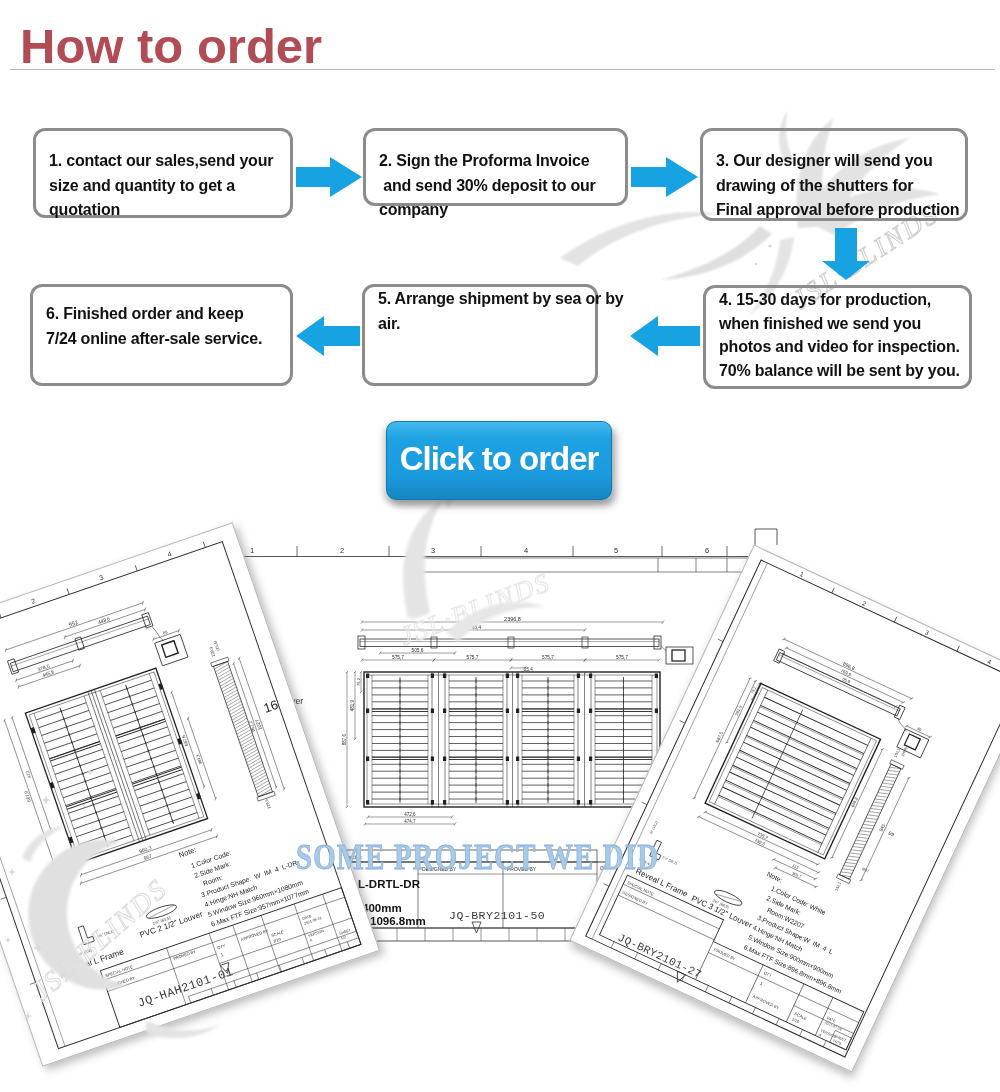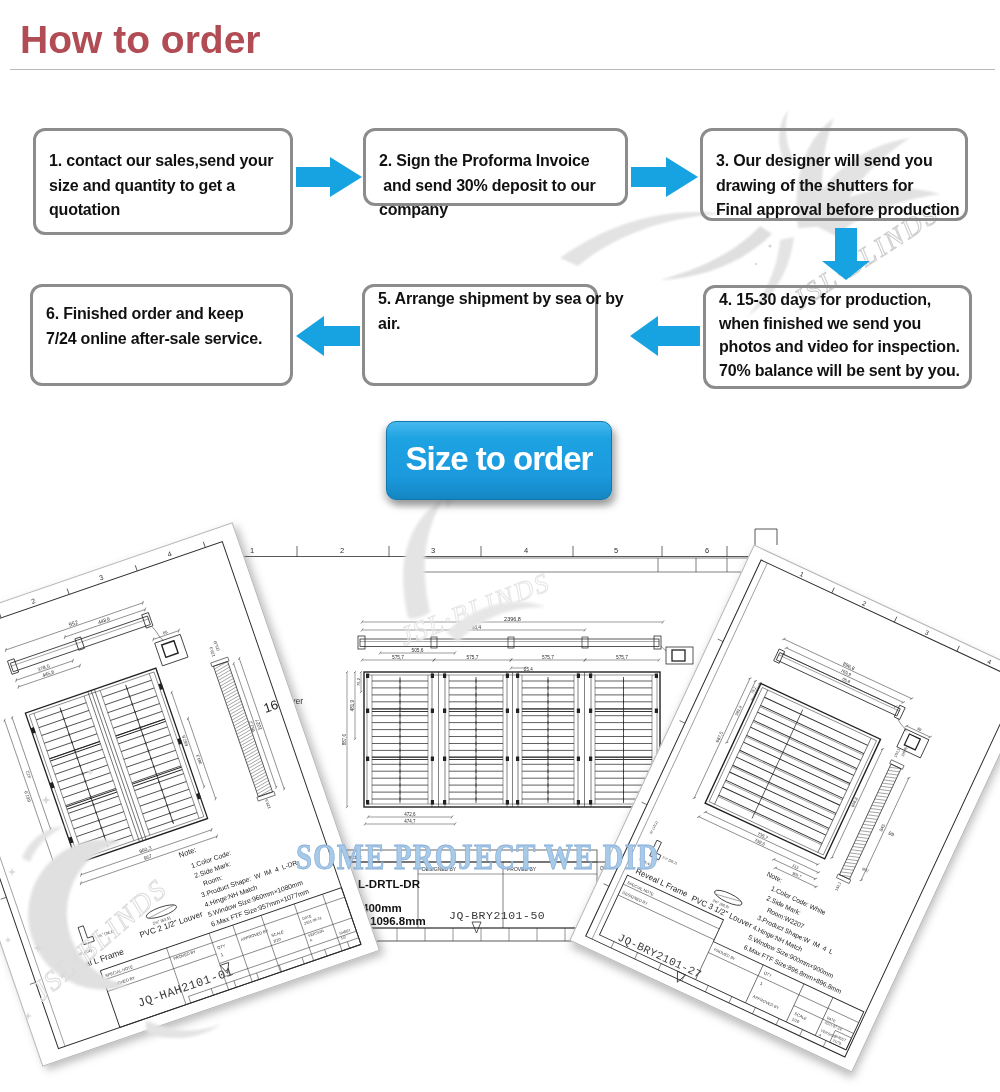--- a/index.html
+++ b/index.html
@@ -1,17 +1,17 @@
 <!DOCTYPE html>
 <html><head><meta charset="utf-8">
 <style>
 html,body{margin:0;padding:0}
 body{width:1000px;height:1092px;position:relative;overflow:hidden;background:#fff;
  font-family:"Liberation Sans",sans-serif}
-.title{position:absolute;left:20px;top:18px;font-size:39px;font-weight:bold;color:#b14c55;letter-spacing:0}
+.title{position:absolute;left:20px;top:18px;font-size:49px;font-weight:bold;color:#b14c55;letter-spacing:0}
 .hr{position:absolute;left:10px;top:69px;width:985px;height:1px;background:#b9b9b9}
 .box{position:absolute;box-sizing:border-box;border:3px solid #8c8c8c;border-radius:12px;
  background:transparent;font-size:16px;font-weight:bold;color:#111;line-height:24.5px;white-space:nowrap;overflow:visible;
  padding-left:13px;padding-right:2px;letter-spacing:-0.2px;z-index:3}
 .btn{position:absolute;left:386px;top:421px;width:224px;height:77px;border-radius:10px;
  background:linear-gradient(#47b9ee 0%,#1da2e2 22%,#1b9ade 70%,#1486c2 100%);
  border:1px solid #1178ad;box-shadow:4px 6px 7px rgba(110,110,110,0.55),-3px 4px 6px rgba(140,140,140,0.4);
  color:#fff;font-size:33px;font-weight:bold;text-align:center;line-height:73px;letter-spacing:-1px;white-space:nowrap;z-index:6}
 .page{position:absolute;background:#fff;border:1px solid #b5b5b5;
  box-shadow:3px 5px 9px rgba(110,110,110,0.45)}
@@ -35,35 +35,35 @@
 <path d="M 772 234 C 744 262 704 278 660 280 C 704 268 738 250 760 226 Z" fill="#dfdfdf"></path>
 <path d="M 794 237 C 790 270 774 298 748 316 C 766 294 778 266 780 240 Z" fill="#e4e4e4"></path>
 <path d="M 560 258 C 610 222 668 206 724 214 C 670 216 616 234 578 266 Z" fill="#e3e3e3"></path>
 </g>
 <circle cx="770" cy="246" r="1.6" fill="#d6d6d6"></circle>
 <circle cx="756" cy="264" r="1.2" fill="#dadada"></circle>
 <circle cx="722" cy="206" r="1.4" fill="#dadada"></circle>
 <circle cx="744" cy="286" r="1.2" fill="#dadada"></circle>
 <text x="800" y="310" font-size="27" font-family="Liberation Serif,serif" font-style="italic" fill="none" stroke="#cfcfcf" stroke-width="1.1" letter-spacing="3" transform="rotate(-33 800 310)">JSL·BLINDS</text>
 </svg>
-<div class="box" style="left:33px;top:128px;width:260px;height:107px;padding-top:18px;">1. contact our sales,send your<br>size and quantity to get a<br>quotation</div>
+<div class="box" style="left:33px;top:128px;width:260px;height:90px;padding-top:18px;">1. contact our sales,send your<br>size and quantity to get a<br>quotation</div>
 <div class="box" style="left:363px;top:128px;width:265px;height:78px;padding-top:18px;">2. Sign the Proforma Invoice<br>&nbsp;and send 30% deposit to our<br>company</div>
 <div class="box" style="left:700px;top:128px;width:268px;height:93px;padding-top:18px;">3. Our designer will send you<br>drawing of the shutters for<br>Final approval before production</div>
 <div class="box" style="left:703px;top:285px;width:269px;height:104px;line-height:23.5px;">4. 15-30 days for production,<br>when finished we send you<br>photos and video for inspection.<br>70% balance will be sent by you.</div>
 <div class="box" style="left:362px;top:284px;width:236px;height:102px;">5. Arrange shipment by sea or by<br>air.</div>
 <div class="box" style="left:30px;top:284px;width:263px;height:102px;padding-top:15px;">6. Finished order and keep<br>7/24 online after-sale service.</div>
 
 <svg class="lay" style="z-index:4" width="1000" height="420" viewBox="0 0 1000 420">
     <polygon points="296,167 330,167 330,157 362,177 330,197 330,187 296,187" fill="#17a3e1"></polygon>
     <polygon points="631,167 666,167 666,157 698,177 666,197 666,187 631,187" fill="#17a3e1"></polygon>
     <polygon points="835,228 835,261 822,261 846,280 870,261 857,261 857,228" fill="#17a3e1"></polygon>
     <polygon points="700,326 658,326 658,316 630,336 658,356 658,346 700,346" fill="#17a3e1"></polygon>
     <polygon points="360,326 324,326 324,316 296,336 324,356 324,346 360,346" fill="#17a3e1"></polygon>
   </svg>
-<div class="btn">Size to order</div>
+<div class="btn">Click to order</div>
 
 <div class="page" style="left:225px;top:520px;width:560px;height:428px;z-index:1;border:none;box-shadow:none">
 <svg width="560" height="428" viewBox="0 0 560 428">
       <line x1="8" y1="36.5" x2="550" y2="36.5" stroke="#2d2d2d" stroke-width="0.8"></line>
       <line x1="72" y1="26" x2="72" y2="37" stroke="#2d2d2d" stroke-width="0.7"></line>
       <line x1="164" y1="26" x2="164" y2="37" stroke="#2d2d2d" stroke-width="0.7"></line>
       <line x1="256" y1="26" x2="256" y2="37" stroke="#2d2d2d" stroke-width="0.7"></line>
       <line x1="348" y1="26" x2="348" y2="37" stroke="#2d2d2d" stroke-width="0.7"></line>
       <line x1="437" y1="26" x2="437" y2="37" stroke="#2d2d2d" stroke-width="0.7"></line>
       <line x1="502" y1="26" x2="502" y2="37" stroke="#2d2d2d" stroke-width="0.7"></line>

